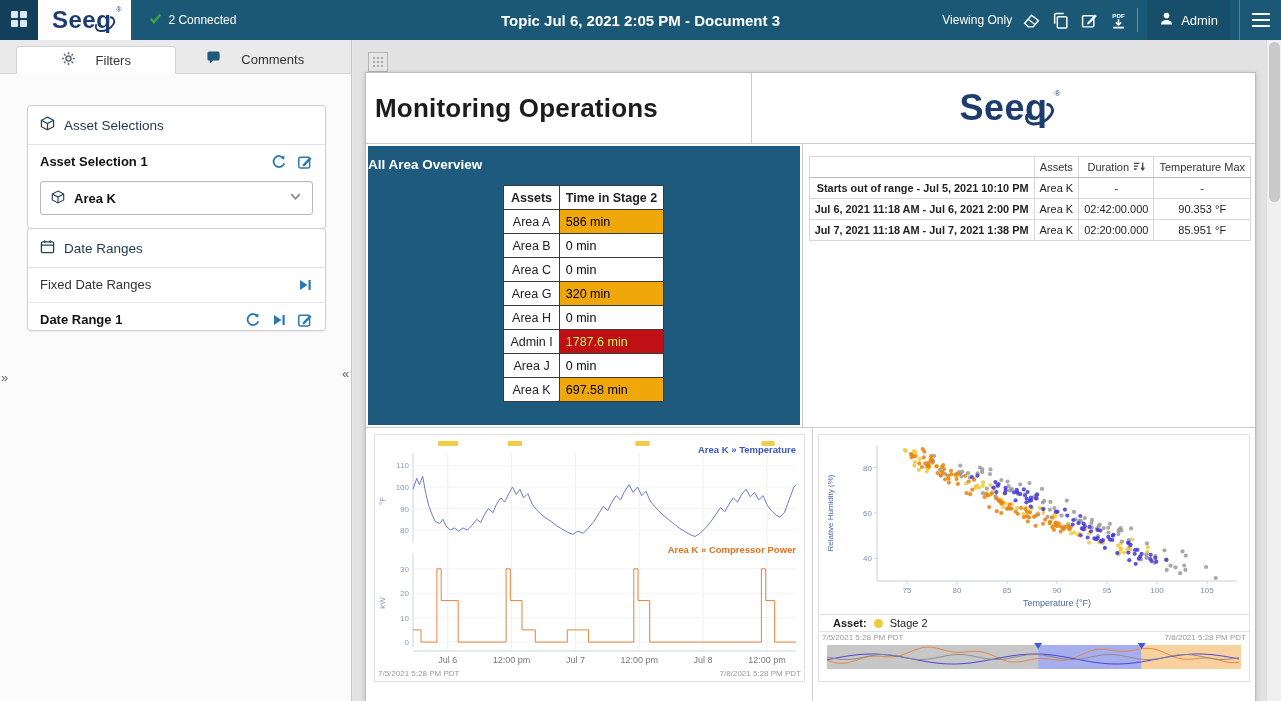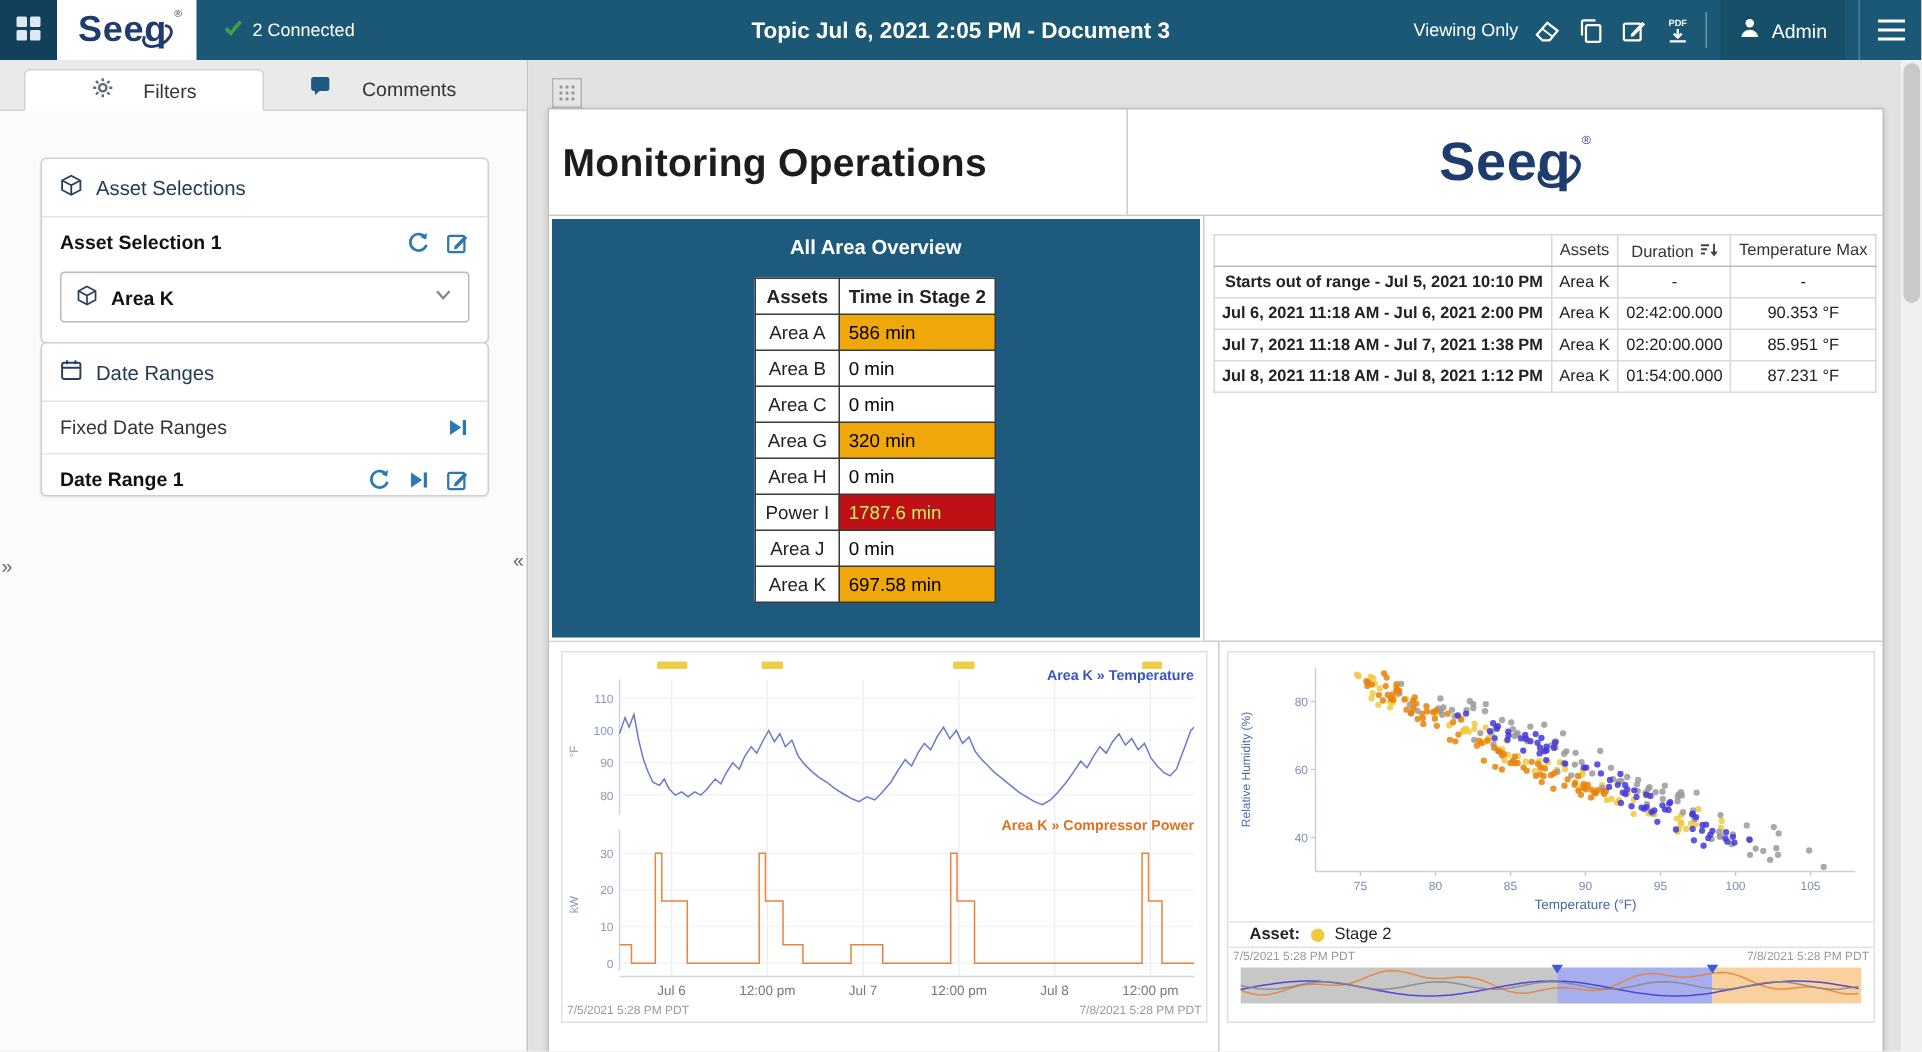--- a/index.html
+++ b/index.html
@@ -51,21 +51,21 @@
   .row-header{height:71px;display:flex;border-bottom:1px solid #ccc}
   .row-header .cell-l{width:386px;border-right:1px solid #ccc;display:flex;align-items:center;padding-left:9px}
   .row-header .cell-r{flex:1;display:flex;align-items:center;justify-content:center}
   .doc-title{font-size:26px;font-weight:bold;color:#1c1c1c;letter-spacing:.2px}
   .doc-logo .logo-word{font-size:36px}
   .doc-logo .q-swoosh{right:-7px;top:14px;width:31px;height:20px;border-width:3.5px;border-top-color:transparent}
   .doc-logo .reg{right:-13px;top:0;font-size:8px}
   .row-main{height:284px;display:flex;border-bottom:1px solid #ccc}
   .row-main .cell-l{width:447px;border-right:1px solid #ccc;background:#fff;padding:2px}
   .dark-panel{width:100%;height:100%;background:#1d5a7e;padding-top:11px}
-  .dark-panel h3{color:#fff;font-size:13.5px;text-align:center;font-weight:bold}
+  .dark-panel h3{color:#fff;font-size:13.5px;font-weight:bold}
   .ov-table{margin:13px auto 0;border-collapse:collapse;background:#fff;font-size:12.5px}
   .ov-table th,.ov-table td{border:1px solid #3a3a3a;height:24px;padding:0 6px}
   .ov-table th{font-weight:bold;text-align:center;background:#fff}
   .ov-table td.asset{text-align:center;background:#fff;min-width:48px}
   .ov-table td.val{text-align:left;min-width:100px}
   .hl-amber{background:#f0a70a;color:#000}
   .hl-red{background:#bf1016;color:#bef264}
   .hl-none{background:#fff;color:#000}
   .row-main .cell-r{flex:1;padding:12px 4px 0 6px}
   .cap-table{border-collapse:collapse;font-size:11px;width:429px}
@@ -337,21 +337,21 @@
                 </tr>
                 <tr>
                   <td class="asset">Area G</td>
                   <td class="val hl-amber">320 min</td>
                 </tr>
                 <tr>
                   <td class="asset">Area H</td>
                   <td class="val hl-none">0 min</td>
                 </tr>
                 <tr>
-                  <td class="asset">Power I</td>
+                  <td class="asset">Admin I</td>
                   <td class="val hl-red">1787.6 min</td>
                 </tr>
                 <tr>
                   <td class="asset">Area J</td>
                   <td class="val hl-none">0 min</td>
                 </tr>
                 <tr>
                   <td class="asset">Area K</td>
                   <td class="val hl-amber">697.58 min</td>
                 </tr>
@@ -383,26 +383,20 @@
                 <td class="range">Jul 6, 2021 11:18 AM - Jul 6, 2021 2:00 PM</td>
                 <td class="c">Area K</td>
                 <td class="c">02:42:00.000</td>
                 <td class="c">90.353 °F</td>
               </tr>
               <tr>
                 <td class="range">Jul 7, 2021 11:18 AM - Jul 7, 2021 1:38 PM</td>
                 <td class="c">Area K</td>
                 <td class="c">02:20:00.000</td>
                 <td class="c">85.951 °F</td>
-              </tr>
-              <tr>
-                <td class="range">Jul 8, 2021 11:18 AM - Jul 8, 2021 1:12 PM</td>
-                <td class="c">Area K</td>
-                <td class="c">01:54:00.000</td>
-                <td class="c">87.231 °F</td>
               </tr>
             </tbody>
         </table>
       </div>
     </div>
 
     <div class="row-charts">
       <div class="cell-l">
         <div class="chart-box trend-box"><svg width="429" height="246">
               <line x1="72.73597222222222" x2="72.73597222222222" y1="18" y2="216" stroke="#efefef"></line>

